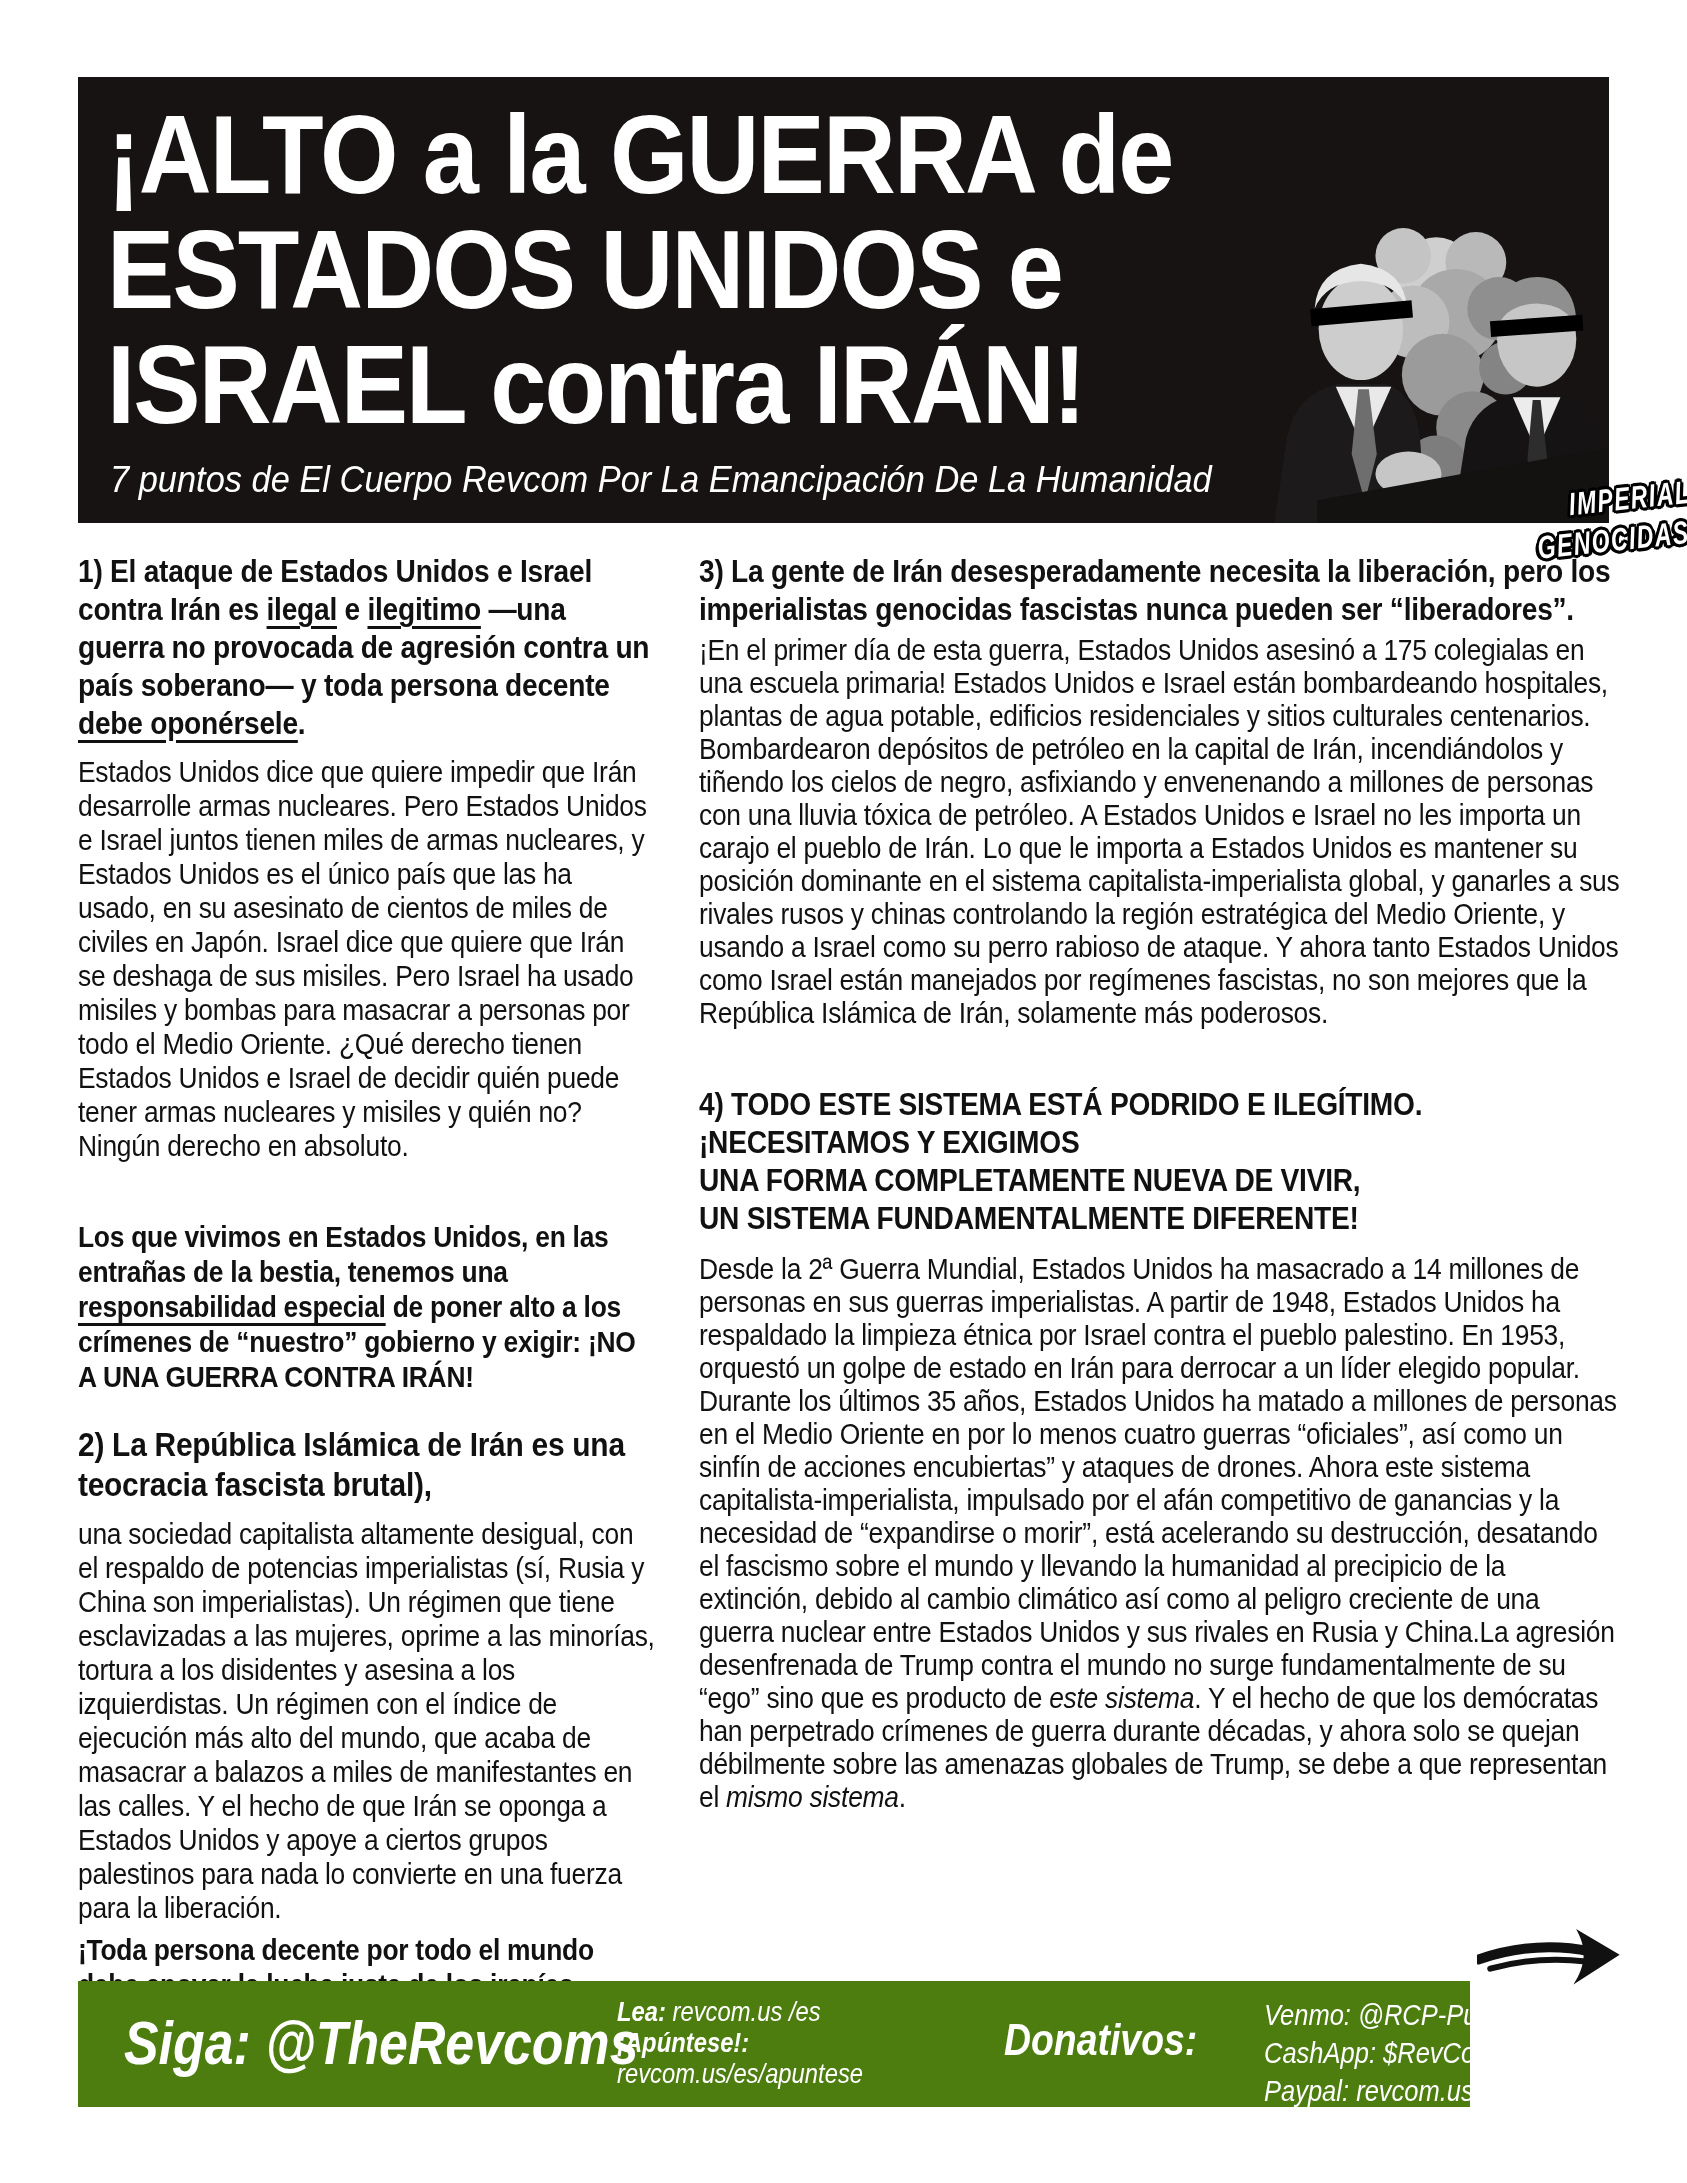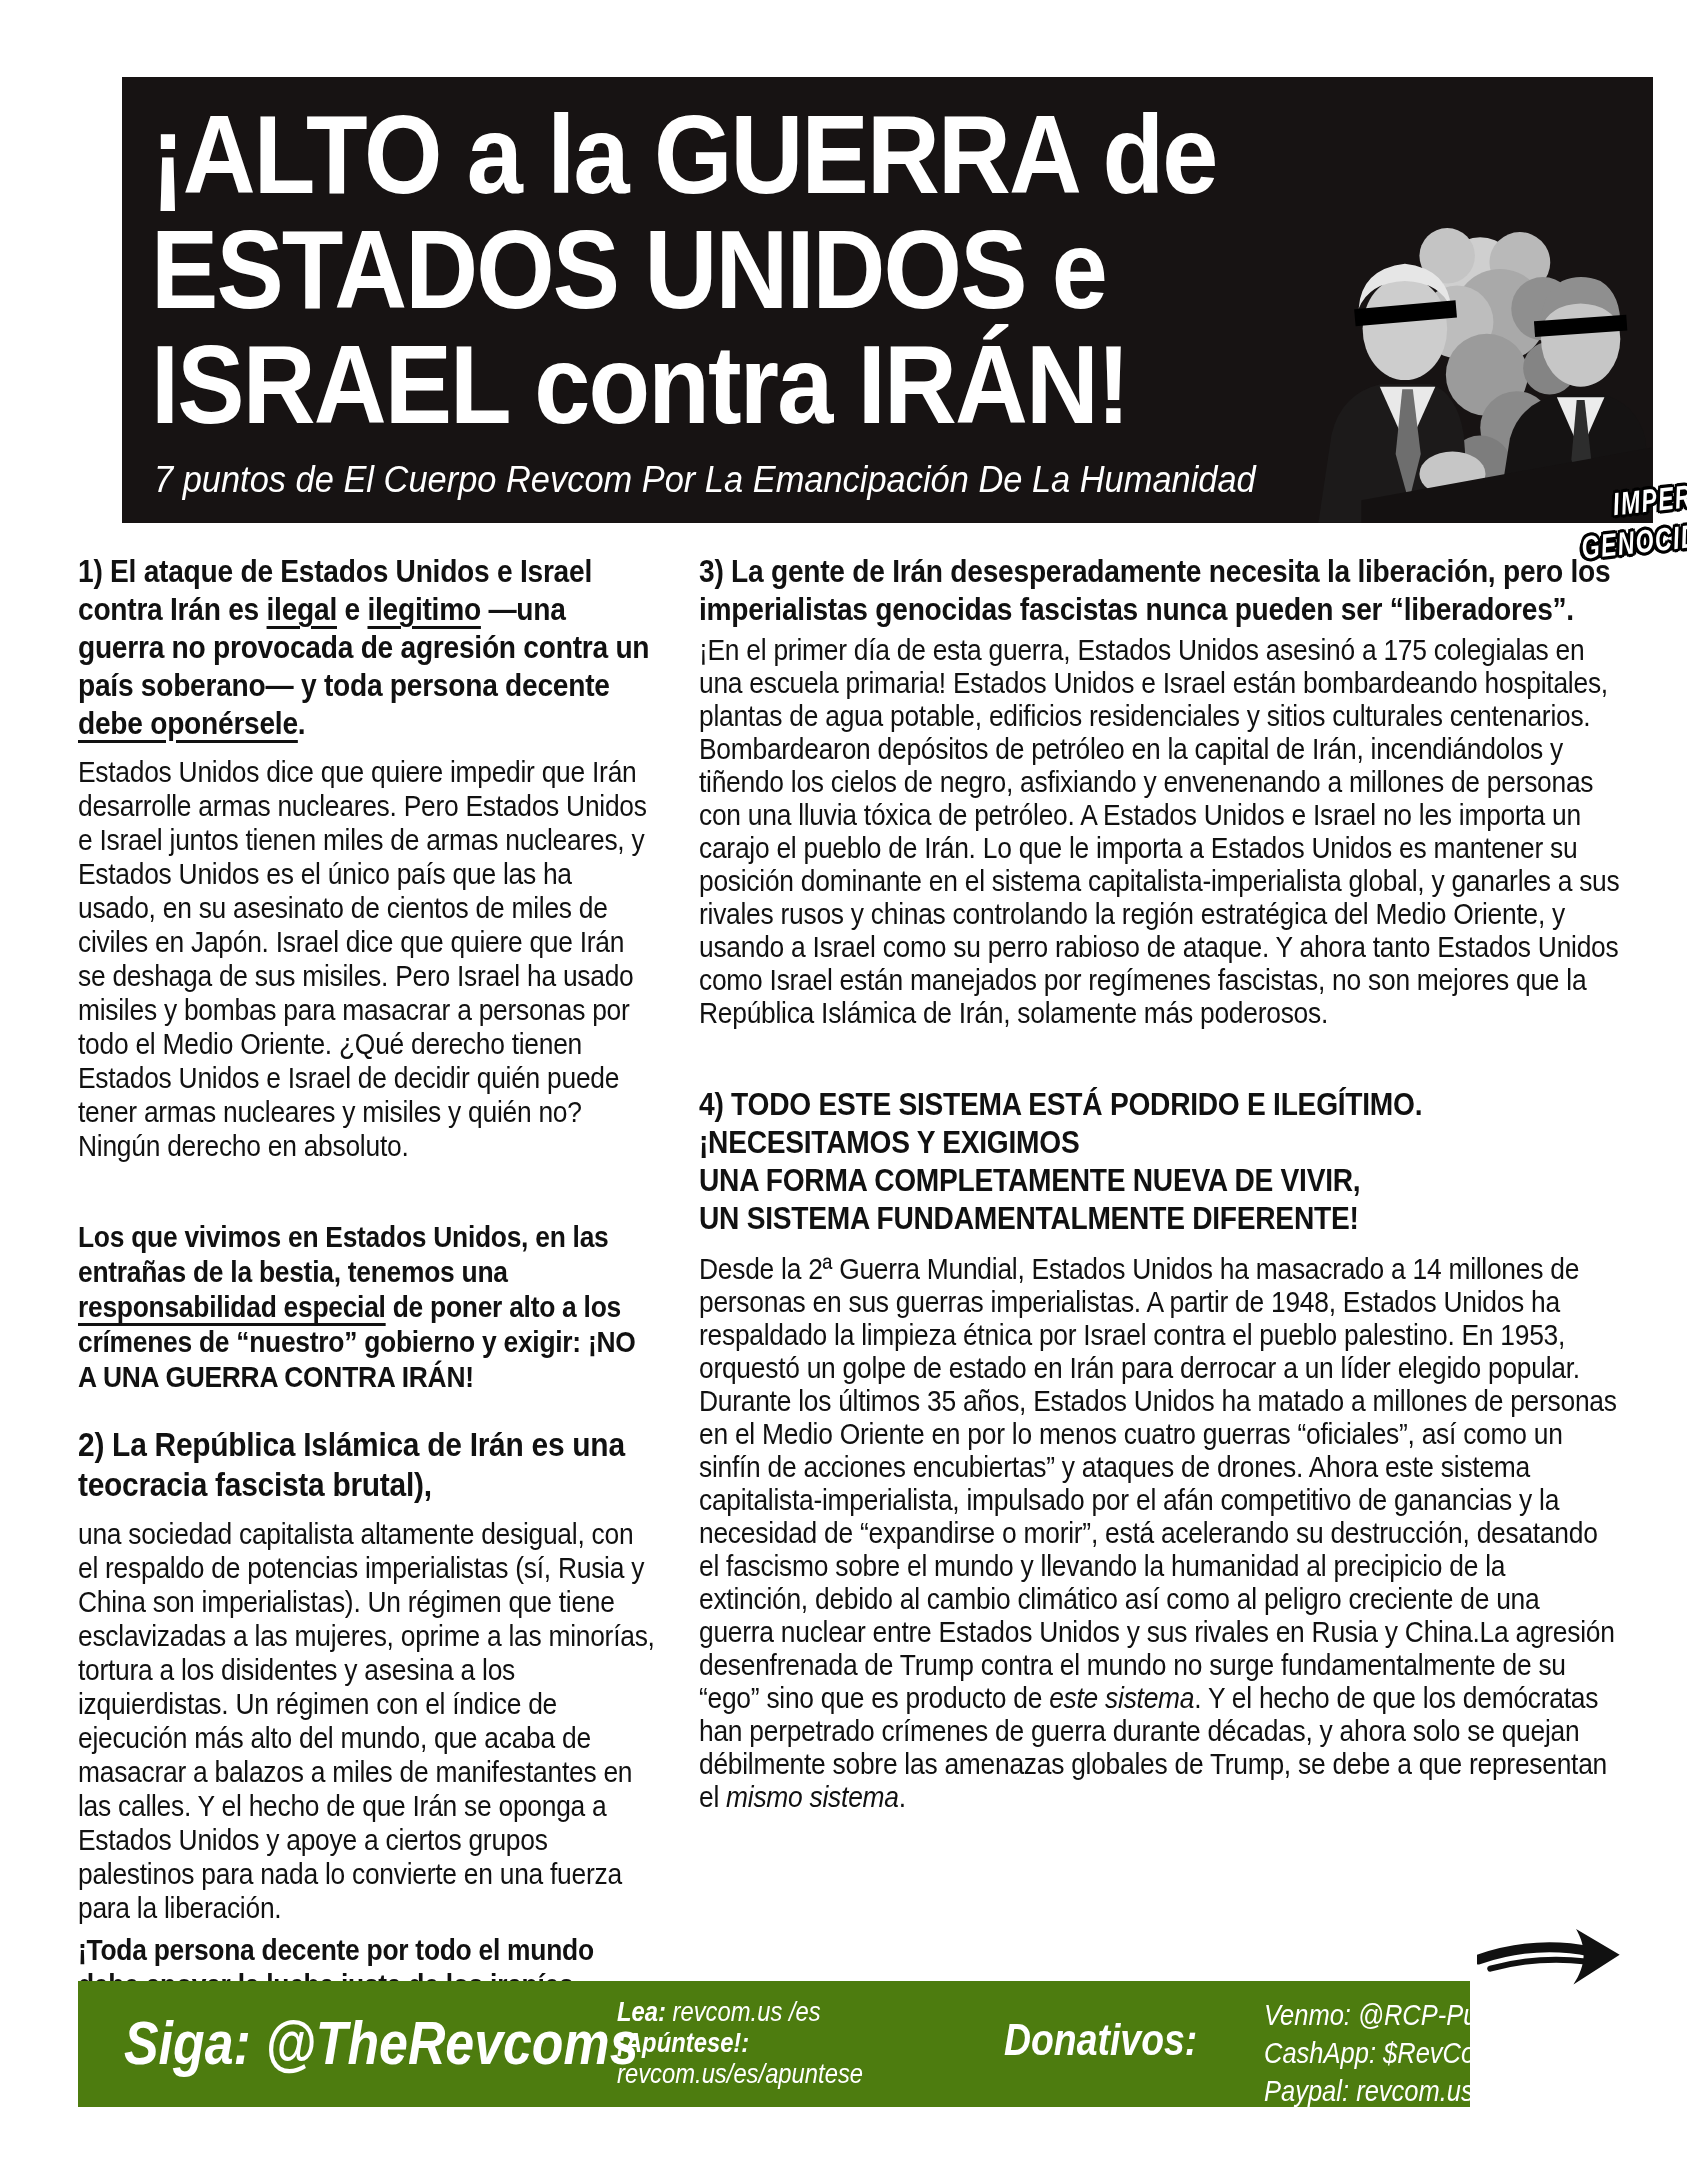--- a/index.html
+++ b/index.html
@@ -1,20 +1,20 @@
 <!DOCTYPE html>
 <html style="font-size:10.6px"><head>
 <meta charset="utf-8">
 <style>
   html,body{margin:0;padding:0;background:#ffffff;}
   .page{position:relative;width:1687px;height:2183px;background:#ffffff;overflow:hidden;
         font-family:"Liberation Sans","DejaVu Sans",sans-serif;color:#111;}
 
   
-  .header{position:absolute;left:78px;top:77px;width:1531px;height:446px;background:#171313;margin-left:44px;}
+  .header{position:absolute;left:78px;top:77px;width:1531px;height:446px;background:#171313;}
   .title{position:absolute;left:29px;top:20px;color:#fff;font-weight:bold;}
   .title .tline{font-size:112px;line-height:115px;white-space:nowrap;
                 transform:scaleX(0.90);transform-origin:0 50%;letter-spacing:-2px;}
   .subtitle{position:absolute;left:32px;top:382px;color:#fff;font-style:italic;
             font-size:37px;white-space:nowrap;transform:scaleX(0.93);transform-origin:0 50%;}
 
   .montage{position:absolute;left:1160px;top:139px;width:370px;height:307px;}
   .badge{position:absolute;left:245px;top:258px;width:370px;text-align:center;color:#fff;
          font-weight:bold;font-style:italic;font-size:32px;line-height:40px;white-space:nowrap;
          transform:rotate(-6deg) scaleX(0.72);letter-spacing:2px;

